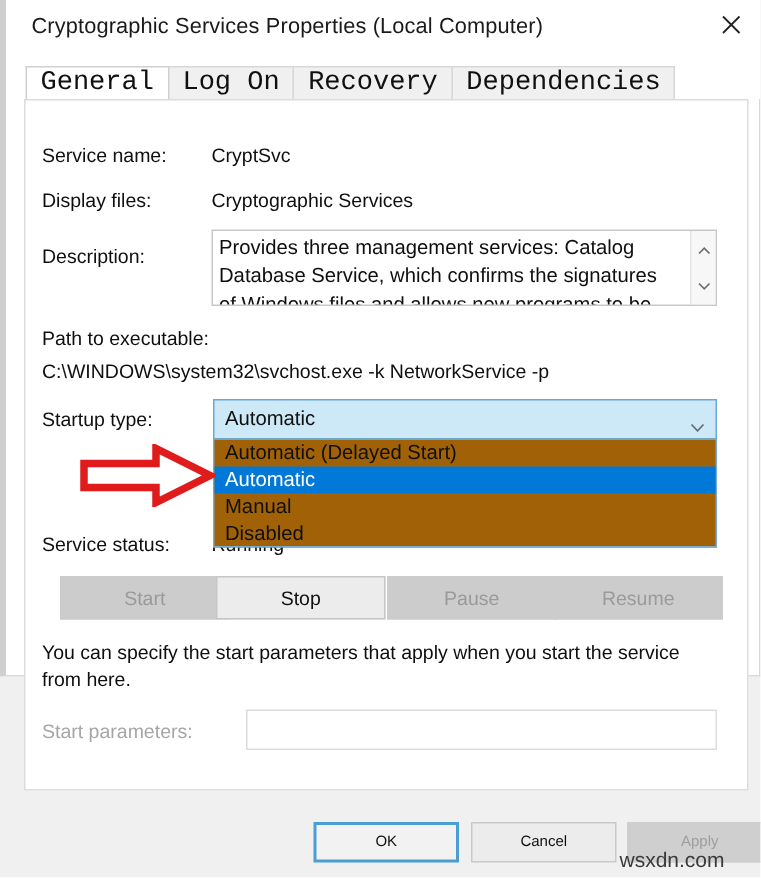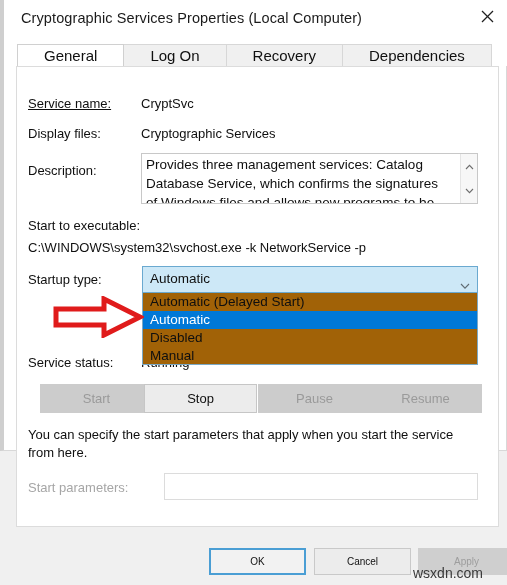--- a/index.html
+++ b/index.html
@@ -76,30 +76,31 @@
     position: absolute;
     left: 9px;
     top: 6px;
     display: flex;
     align-items: flex-end;
     height: 22px;
   }
   .tab {
     box-sizing: border-box;
     height: 22px;
-    padding: 0 26px;
-    font-size: 15px;
+    padding: 0 9px;
+    font-size: 18px;
     color: #101010;
     line-height: 21px;
     background: #f0f0f0;
     border: 1px solid #d7d7d7;
     border-bottom: none;
     margin-right: -1px;
     white-space: nowrap;
     cursor: default;
+    font-family: Liberation Mono, monospace;
   }
   .tab.active {
     background: #ffffff;
     border-color: #d0d0d0;
     position: relative;
     z-index: 2;
   }
 
   
   .panel {
@@ -333,21 +334,21 @@
       <div class="tab-row">
         <div class="tab active">General</div>
         <div class="tab">Log On</div>
         <div class="tab">Recovery</div>
         <div class="tab">Dependencies</div>
       </div>
     </div>
 
     <div class="panel"></div>
 
-    <div class="lbl" style="left:24px; top:96px;text-decoration:underline;">Service name:</div>
+    <div class="lbl" style="left:24px; top:96px;">Service name:</div>
     <div class="val" style="left:137px; top:96px;">CryptSvc</div>
 
     <div class="lbl" style="left:24px; top:126px;">Display files:</div>
     <div class="val" style="left:137px; top:126px;">Cryptographic Services</div>
 
     <div class="lbl" style="left:24px; top:163px;">Description:</div>
     <div class="desc-box">
       <div class="desc-text">Provides three management services: Catalog Database Service, which confirms the signatures of Windows files and allows new programs to be</div>
       <div class="desc-scroll">
         <div class="scroll-arrow up">
@@ -356,39 +357,39 @@
             </svg>
         </div>
         <div class="scroll-arrow down">
           <svg width="9" height="6" viewBox="0 0 9 6">
               <polyline points="1,1 4.5,4.6 8,1" fill="none" stroke="#6d6d6d" stroke-width="1.1"></polyline>
             </svg>
         </div>
       </div>
     </div>
 
-    <div class="lbl" style="left:24px; top:218px;">Start to executable:</div>
+    <div class="lbl" style="left:24px; top:218px;">Path to executable:</div>
     <div class="val" style="left:24px; top:240px;">C:\WINDOWS\system32\svchost.exe -k NetworkService -p</div>
 
     <div class="lbl" style="left:24px; top:272px;">Startup type:</div>
 
     <div class="combo">
       <div class="combo-text">Automatic</div>
       <div class="combo-chev">
         <svg width="10" height="7" viewBox="0 0 10 7">
             <polyline points="1,1 5,5.2 9,1" fill="none" stroke="#5f6b73" stroke-width="1.1"></polyline>
           </svg>
       </div>
     </div>
 
     <div class="combo-list">
       <div class="opt">Automatic (Delayed Start)</div>
       <div class="opt selected">Automatic</div>
+      <div class="opt">Manual</div>
       <div class="opt">Disabled</div>
-      <div class="opt">Manual</div>
     </div>
 
     <div class="lbl" style="left:24px; top:355px;">Service status:</div>
     <div class="val" style="left:137px; top:355px;">Running</div>
 
     <div class="svc-btn" style="left:36px;">Start</div>
     <div class="svc-btn enabled" style="left:140px;">Stop</div>
     <div class="svc-btn" style="left:254px;">Pause</div>
     <div class="svc-btn" style="left:365px;">Resume</div>
 

